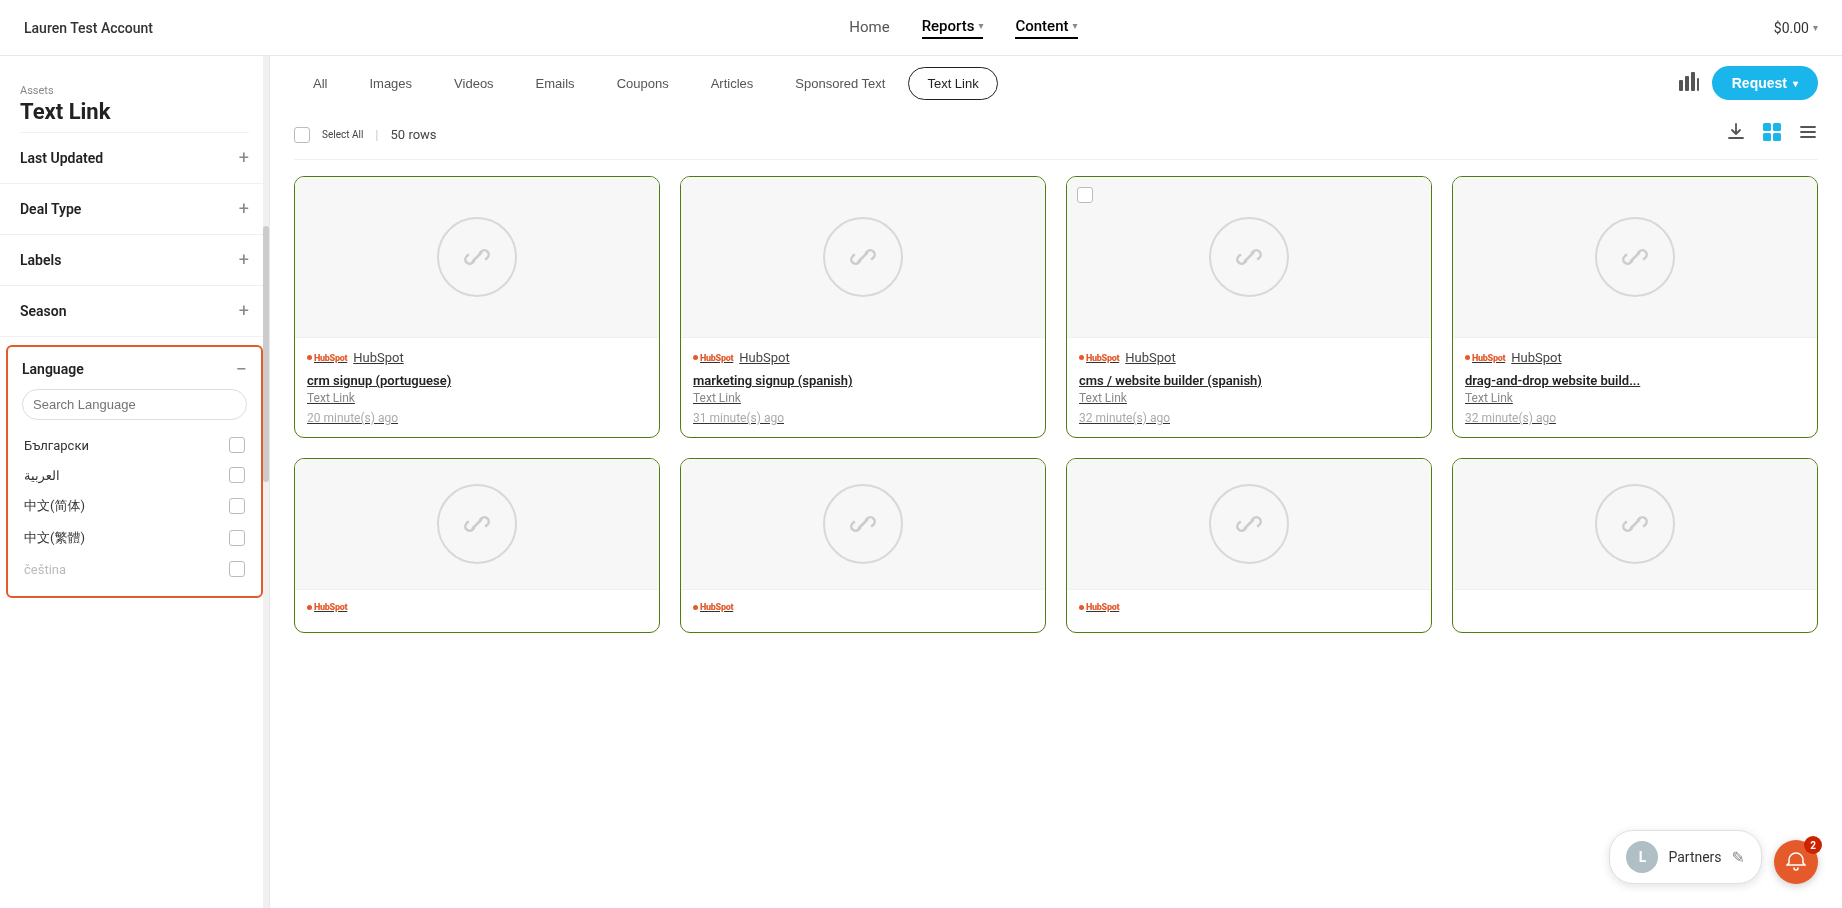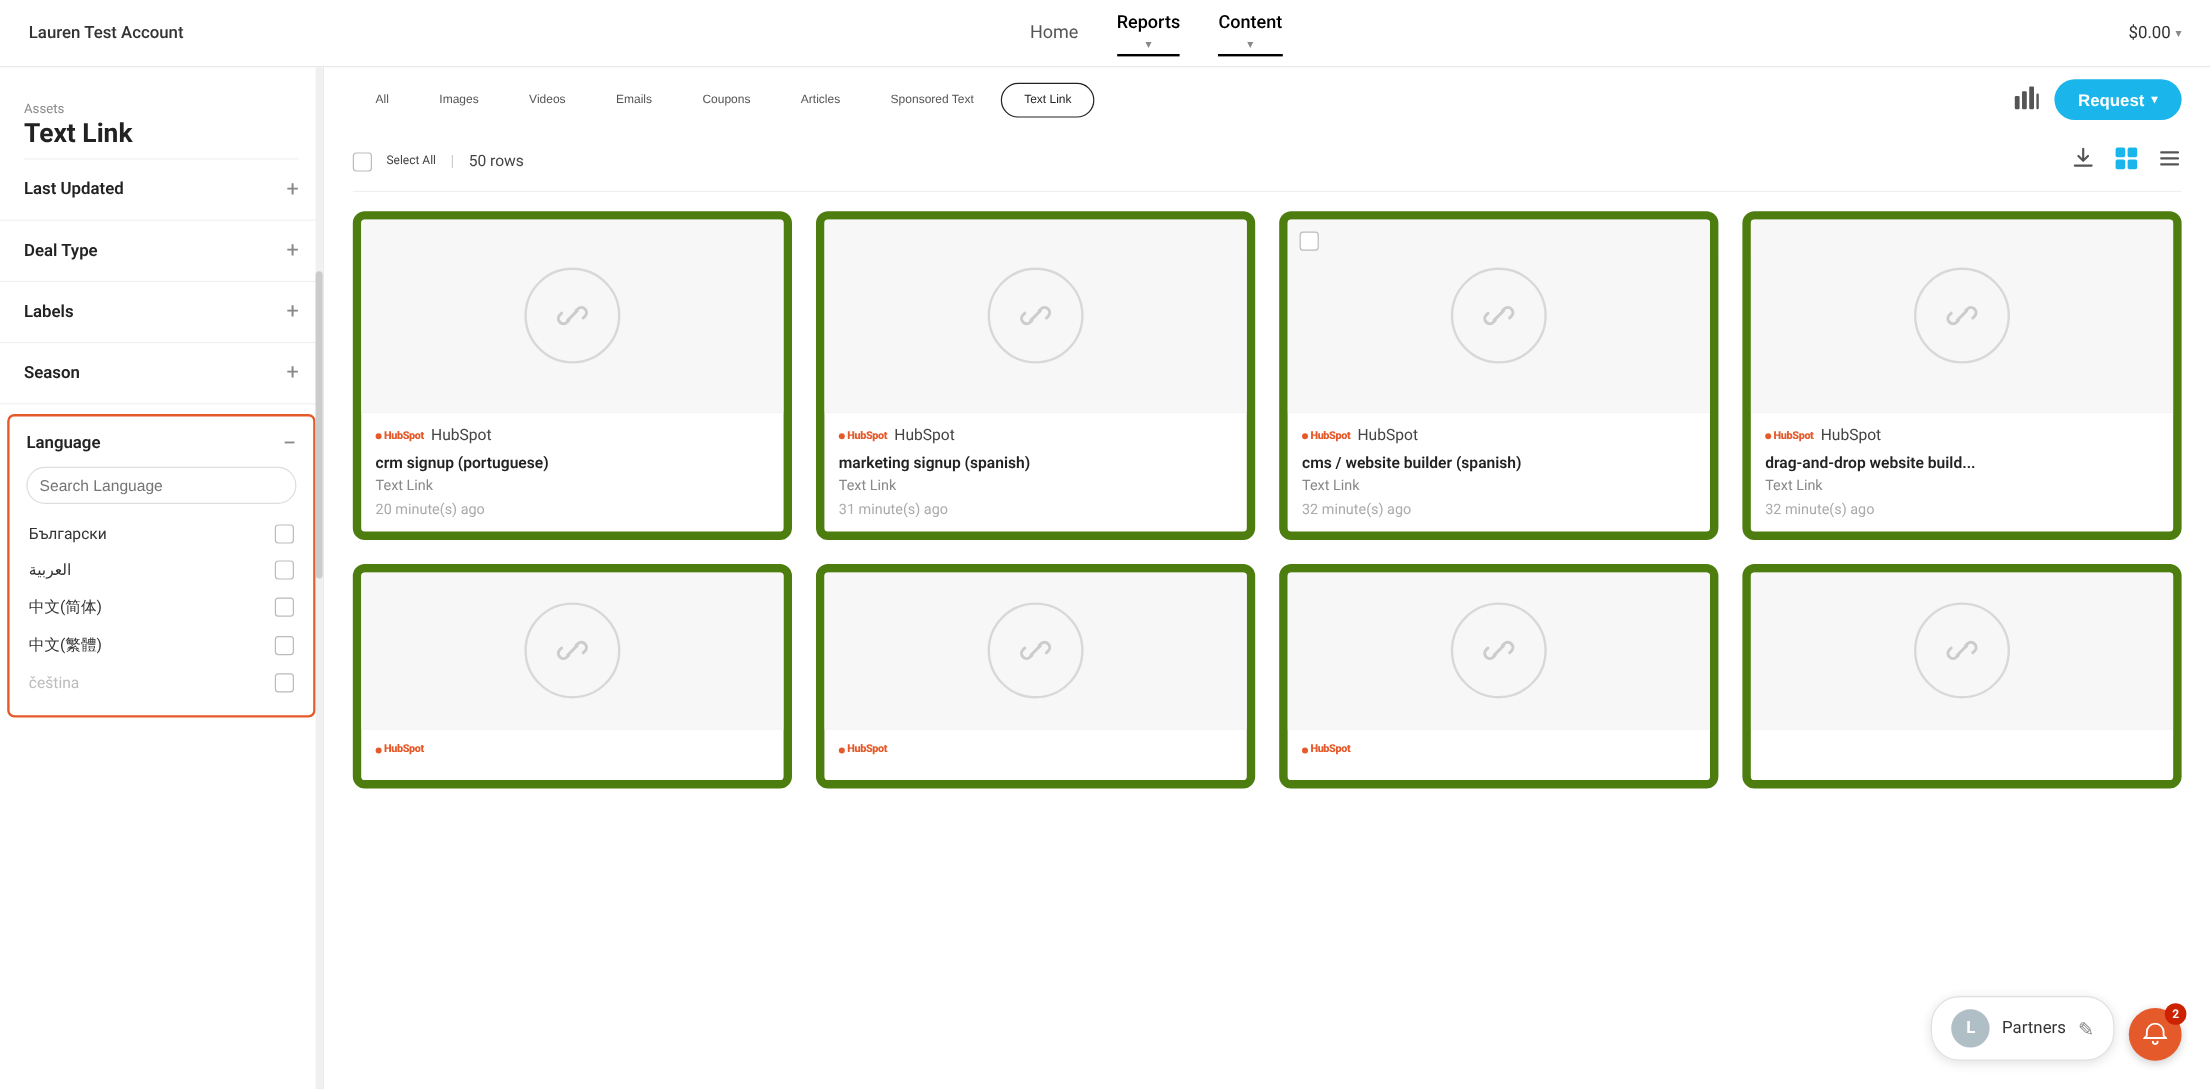--- a/index.html
+++ b/index.html
@@ -7,21 +7,21 @@
 
     
     .top-nav {
       display: flex; align-items: center; justify-content: space-between;
       padding: 0 24px; height: 56px; border-bottom: 1px solid #e8e8e8;
       background: #fff;
     }
     .nav-account { font-size: 14px; color: #333; font-weight: 500; }
     .nav-center { display: flex; align-items: center; gap: 32px; }
     .nav-item { font-size: 15px; color: #555; cursor: pointer; display: flex; align-items: center; gap: 4px; padding-bottom: 2px; }
-    .nav-item.active { color: #000; border-bottom: 2px solid #000; font-weight: 500; flex-direction: column; }
+    .nav-item.active { color: #000; border-bottom: 2px solid #000; font-weight: 500; }
     .nav-right { display: flex; align-items: center; gap: 12px; }
     .nav-balance { font-size: 14px; color: #333; display: flex; align-items: center; gap: 4px; cursor: pointer; }
 
     
     .layout { display: flex; height: calc(908px - 56px); }
 
     
     .sidebar {
       width: 270px; min-width: 270px; border-right: 1px solid #e8e8e8;
       overflow-y: auto; padding: 0;
@@ -66,21 +66,21 @@
     
     .main { flex: 1; display: flex; flex-direction: column; overflow: hidden; }
     .asset-label { font-size: 11px; color: #888; margin-bottom: 2px; }
     .asset-title { font-size: 22px; font-weight: 700; color: #222; }
 
     
     .tabs-bar {
       display: flex; align-items: center; padding: 10px 24px; gap: 4px; flex-wrap: wrap;
     }
     .tab {
-      padding: 8px 18px; border-radius: 20px; font-size: 10px; cursor: pointer;
+      padding: 8px 18px; border-radius: 20px; font-size: 13px; cursor: pointer;
       color: #555; border: 1px solid transparent; background: transparent;
       transition: all 0.15s;
     }
     .tab.active { background: #fff; border: 1.5px solid #222; color: #222; font-weight: 500; border-radius: 20px; }
 
     .tabs-actions { margin-left: auto; display: flex; align-items: center; gap: 12px; }
     .chart-icon { font-size: 20px; color: #555; cursor: pointer; }
     .request-btn {
       background: #1ab5ea; color: #fff; border: none; border-radius: 20px;
       padding: 9px 20px; font-size: 14px; font-weight: 600; cursor: pointer;
@@ -102,23 +102,24 @@
     .toolbar-right { margin-left: auto; display: flex; align-items: center; gap: 16px; }
     .view-icon { font-size: 20px; color: #555; cursor: pointer; }
     .view-icon.active { color: #1ab5ea; }
 
     
     .cards-grid {
       display: grid; grid-template-columns: repeat(4, 1fr); gap: 20px;
     }
 
     .card {
-      border: 7px solid #4d7c0f; border-radius: 10px; overflow: hidden;
+      border: 1px solid #4d7c0f; border-radius: 10px; overflow: hidden;
       background: #fff; cursor: pointer; transition: box-shadow 0.15s;
       position: relative;
+      text-decoration: underline;
     }
 
     .card-image {
       height: 160px; background: #f7f7f7; display: flex; align-items: center; justify-content: center;
       position: relative;
     }
     .card-checkbox {
       position: absolute; top: 10px; left: 10px;
       width: 16px; height: 16px; border: 1.5px solid #bbb; border-radius: 3px; background: #fff;
       appearance: none; cursor: pointer;

